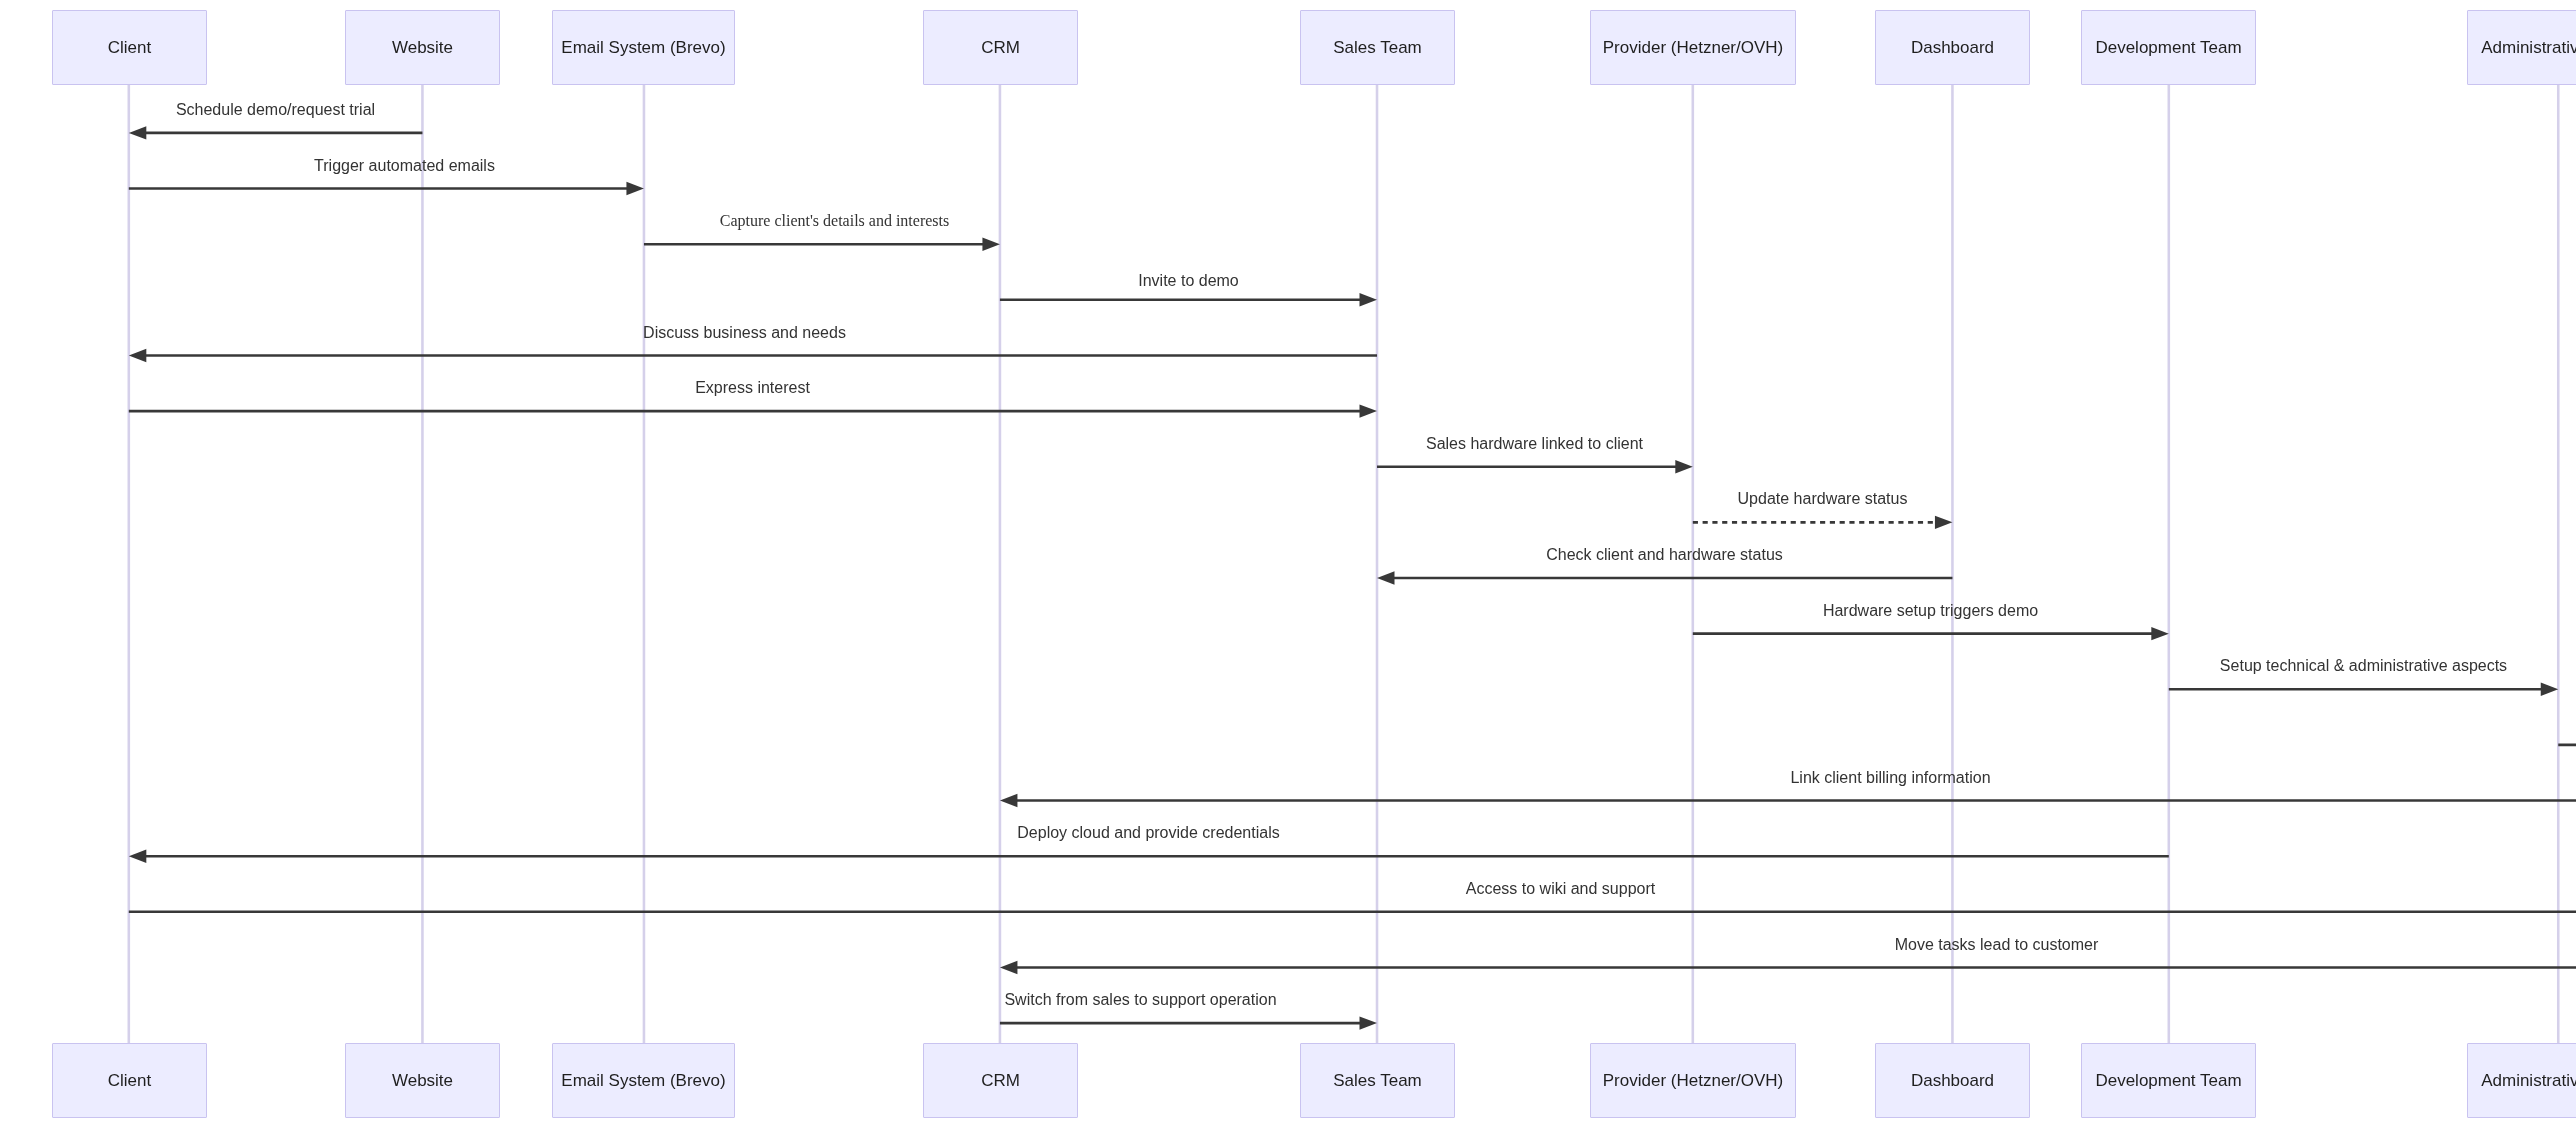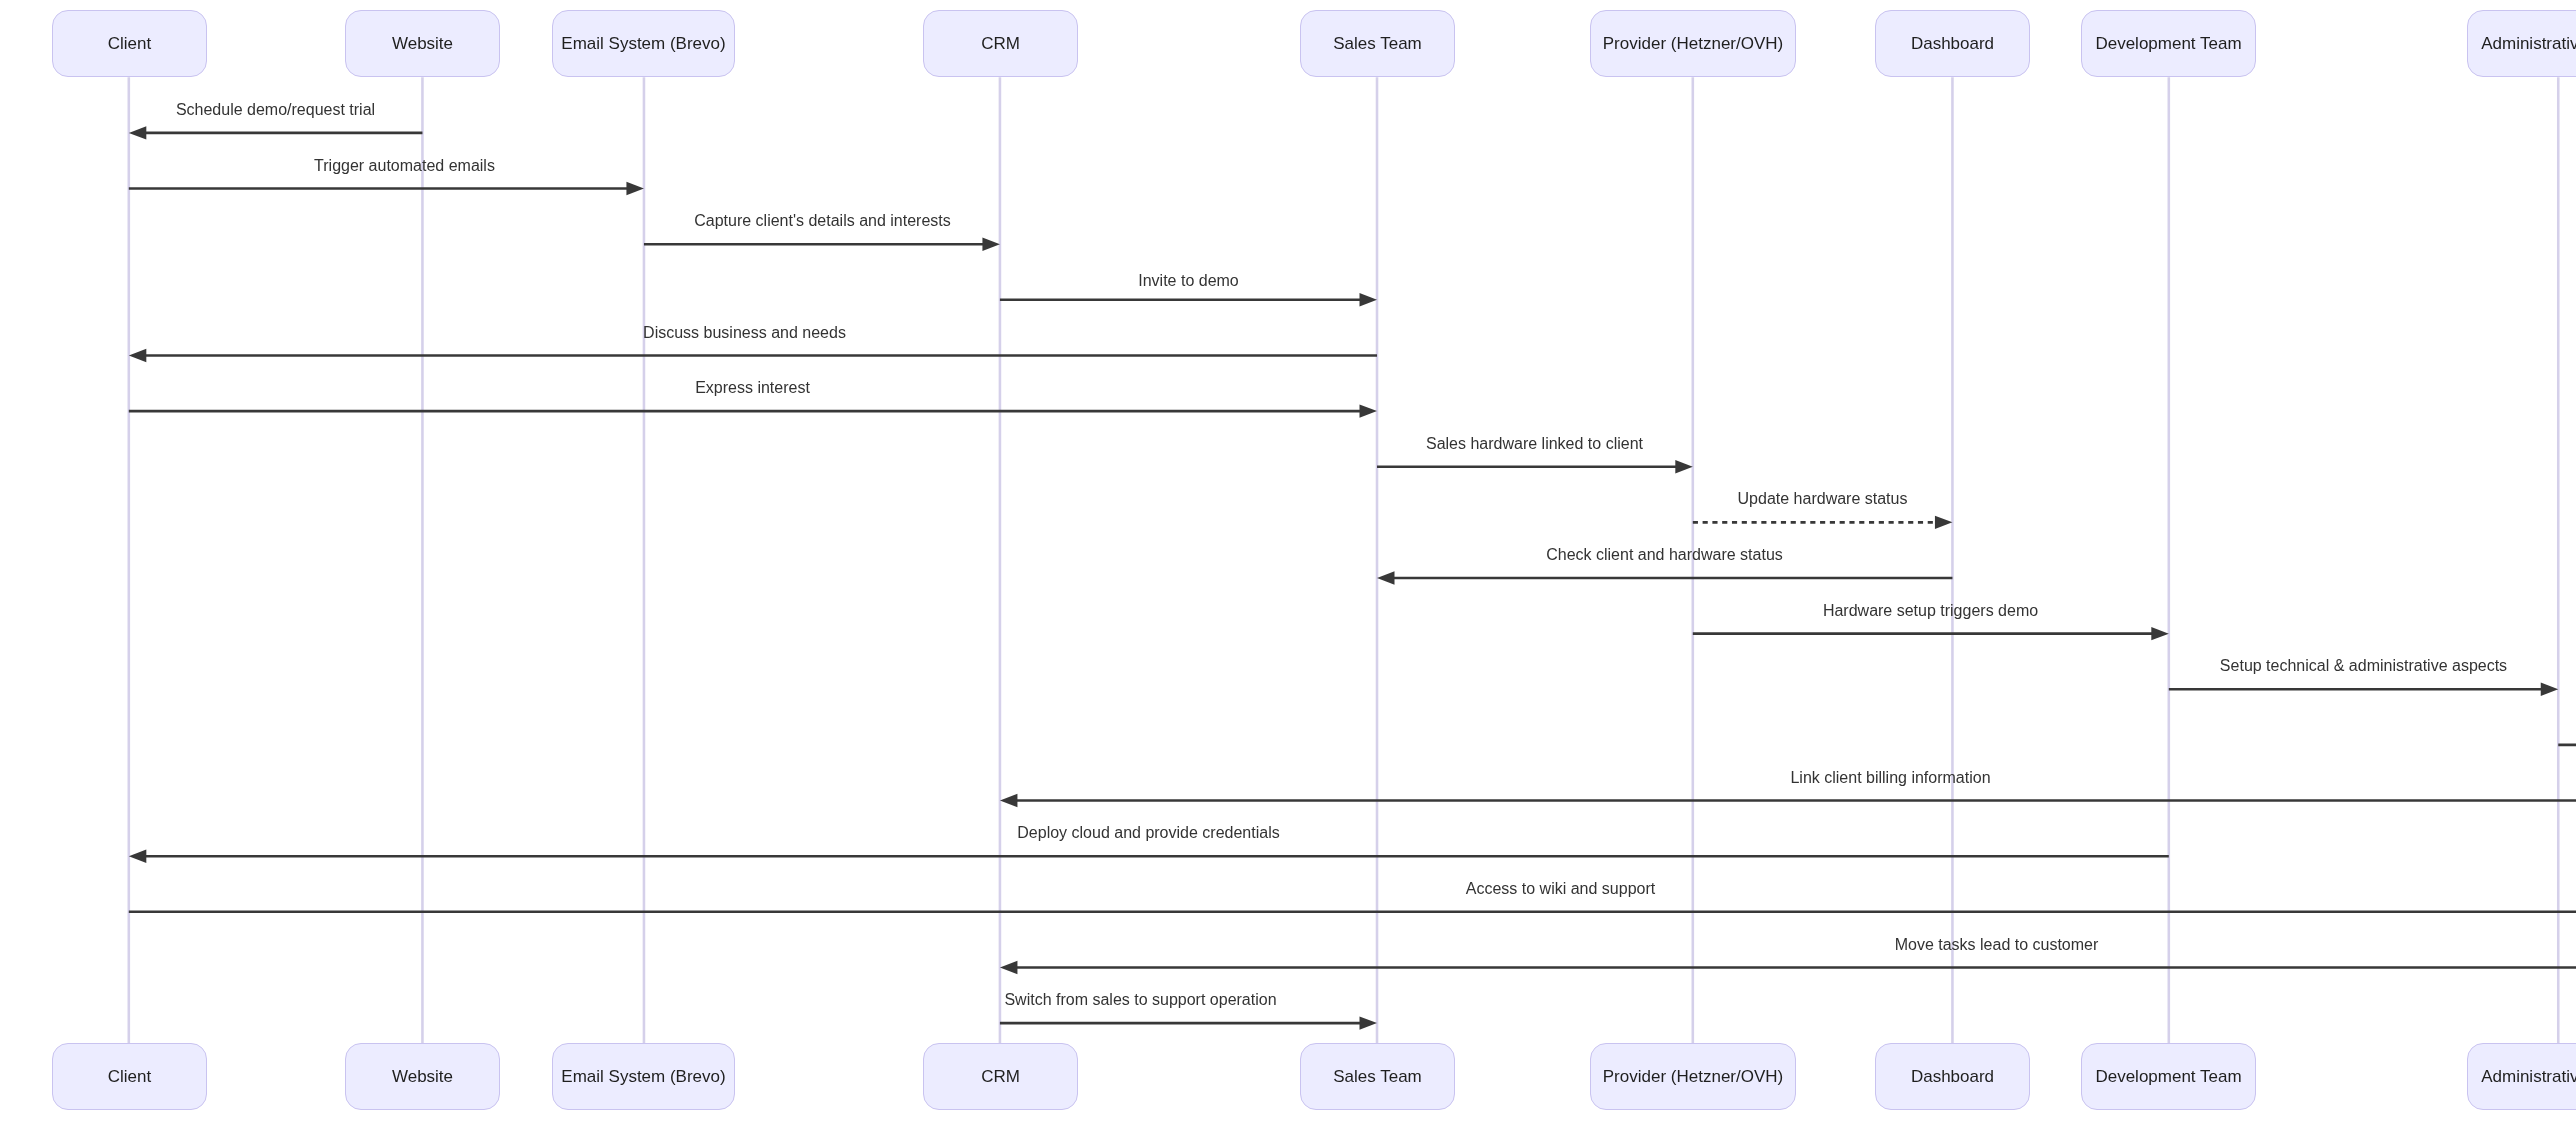--- a/index.html
+++ b/index.html
@@ -18,25 +18,25 @@
   #canvas {
     position: absolute;
     left: 0;
     top: 0;
   }
   .actor-box {
     position: absolute;
     box-sizing: border-box;
     background: #ECECFF;
     border: 1.5px solid #C9C3F0;
-    border-radius: 16px;
+    border-radius: 1px;
     display: flex;
     align-items: center;
     justify-content: center;
-    height: 67px;
+    height: 75px;
   }
   .actor-label {
     font-size: 17px;
     color: #1f1f1f;
     white-space: nowrap;
     line-height: 1;
   }
   .message-label {
     position: absolute;
     width: 721px;
@@ -124,21 +124,21 @@
       <div class="actor-box" style="left: 2081px; top: 10.3px; width: 175px;">
         <span class="actor-label">Development Team</span>
       </div>
       <div class="actor-box" style="left: 2467px; top: 10.3px; width: 183px;">
         <span class="actor-label">Administrative Tasks</span>
       </div>
     </div>
   <div id="labels">
       <div class="message-label" style="left: -85px; top: 101px;">Schedule demo/request trial</div>
       <div class="message-label" style="left: 44px; top: 157px;">Trigger automated emails</div>
-      <div class="message-label" style="left: 462px; top: 212px;">Capture client's details and interests</div>
+      <div class="message-label" style="left: 474px; top: 212px; font-family: Liberation Serif, serif;">Capture client's details and interests</div>
       <div class="message-label" style="left: 828px; top: 272px;">Invite to demo</div>
       <div class="message-label" style="left: 384px; top: 324px;">Discuss business and needs</div>
       <div class="message-label" style="left: 392px; top: 379px;">Express interest</div>
       <div class="message-label" style="left: 1174px; top: 435px;">Sales hardware linked to client</div>
       <div class="message-label" style="left: 1462px; top: 490px;">Update hardware status</div>
       <div class="message-label" style="left: 1304px; top: 546px;">Check client and hardware status</div>
       <div class="message-label" style="left: 1570px; top: 602px;">Hardware setup triggers demo</div>
       <div class="message-label" style="left: 2003px; top: 657px;">Setup technical &amp; administrative aspects</div>
       <div class="message-label" style="left: 2310px; top: 713px;">Initiate billing setup</div>
       <div class="message-label" style="left: 1530px; top: 769px;">Link client billing information</div>

